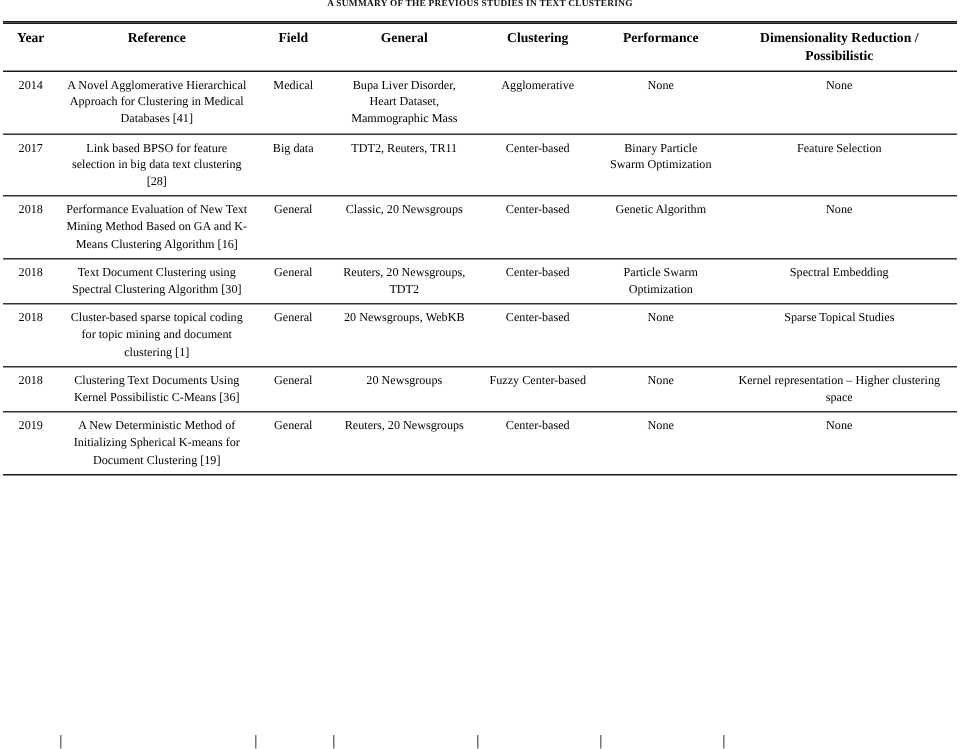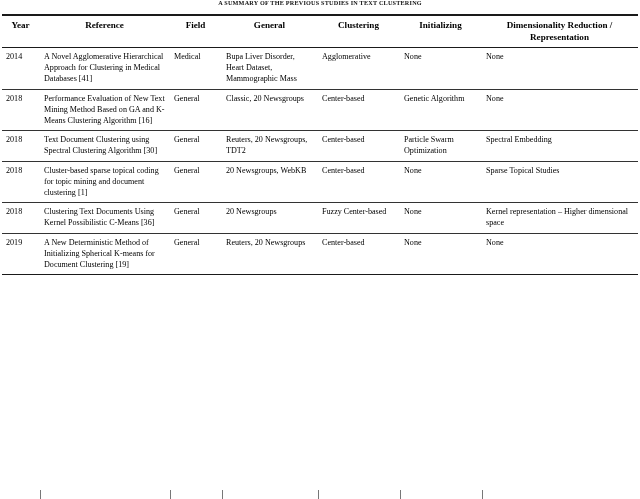--- a/index.html
+++ b/index.html
@@ -74,21 +74,21 @@
     padding: 0;
     height: 0;
     border-top: 1.1px solid #1a1a1a;
     border-bottom: 0;
     font-size: 0;
     line-height: 0;
   }
 
   table.summary tbody td {
     vertical-align: top;
-    text-align: left;
+    text-align: center;
     padding: 3px 5px 4px 4px;
     border-bottom: 0.8px solid #333;
     word-wrap: break-word;
     overflow-wrap: break-word;
     hyphens: none;
   }
 
   table.summary tbody tr:last-child td {
     border-bottom: 1.1px solid #1a1a1a;
     margin-left: 10px;
@@ -133,37 +133,46 @@
     <thead>
       <tr class="rule-top">
         <th colspan="7"></th>
       </tr>
       <tr>
         <th>Year</th>
         <th>Reference</th>
         <th>Field</th>
         <th>General</th>
         <th>Clustering</th>
-        <th>Initializing</th>
-        <th>Dimensionality Reduction / Representation</th>
+        <th>Performance</th>
+        <th>Dimensionality Reduction / Possibilistic</th>
       </tr>
     </thead>
     <tbody>
 
       <tr>
         <td class="cell-year">2014</td>
         <td>A Novel Agglomerative Hierarchical Approach for Clustering in Medical Databases [41]</td>
         <td>Medical</td>
         <td>Bupa Liver Disorder, Heart Dataset, Mammographic Mass</td>
         <td>Agglomerative</td>
         <td>None</td>
         <td>None</td>
       </tr>
 
 
+      <tr>
+        <td class="cell-year">2017</td>
+        <td>Link based BPSO for feature selection in big data text clustering [28]</td>
+        <td>Big data</td>
+        <td>TDT2, Reuters, TR11</td>
+        <td>Center-based</td>
+        <td>Binary Particle Swarm Optimization</td>
+        <td>Feature Selection</td>
+      </tr>
 
       <tr>
         <td class="cell-year">2018</td>
         <td>Performance Evaluation of New Text Mining Method Based on GA and K-Means Clustering Algorithm [16]</td>
         <td>General</td>
         <td>Classic, 20 Newsgroups</td>
         <td>Center-based</td>
         <td>Genetic Algorithm</td>
         <td>None</td>
       </tr>
@@ -188,21 +197,21 @@
         <td>Sparse Topical Studies</td>
       </tr>
 
       <tr>
         <td class="cell-year">2018</td>
         <td>Clustering Text Documents Using Kernel Possibilistic C-Means [36]</td>
         <td>General</td>
         <td>20 Newsgroups</td>
         <td>Fuzzy Center-based</td>
         <td>None</td>
-        <td>Kernel representation – Higher dimensional space</td>
+        <td>Kernel representation – Higher clustering space</td>
       </tr>
 
       <tr>
         <td class="cell-year">2019</td>
         <td>A New Deterministic Method of Initializing Spherical K-means for Document Clustering [19]</td>
         <td>General</td>
         <td>Reuters, 20 Newsgroups</td>
         <td>Center-based</td>
         <td>None</td>
         <td>None</td>

